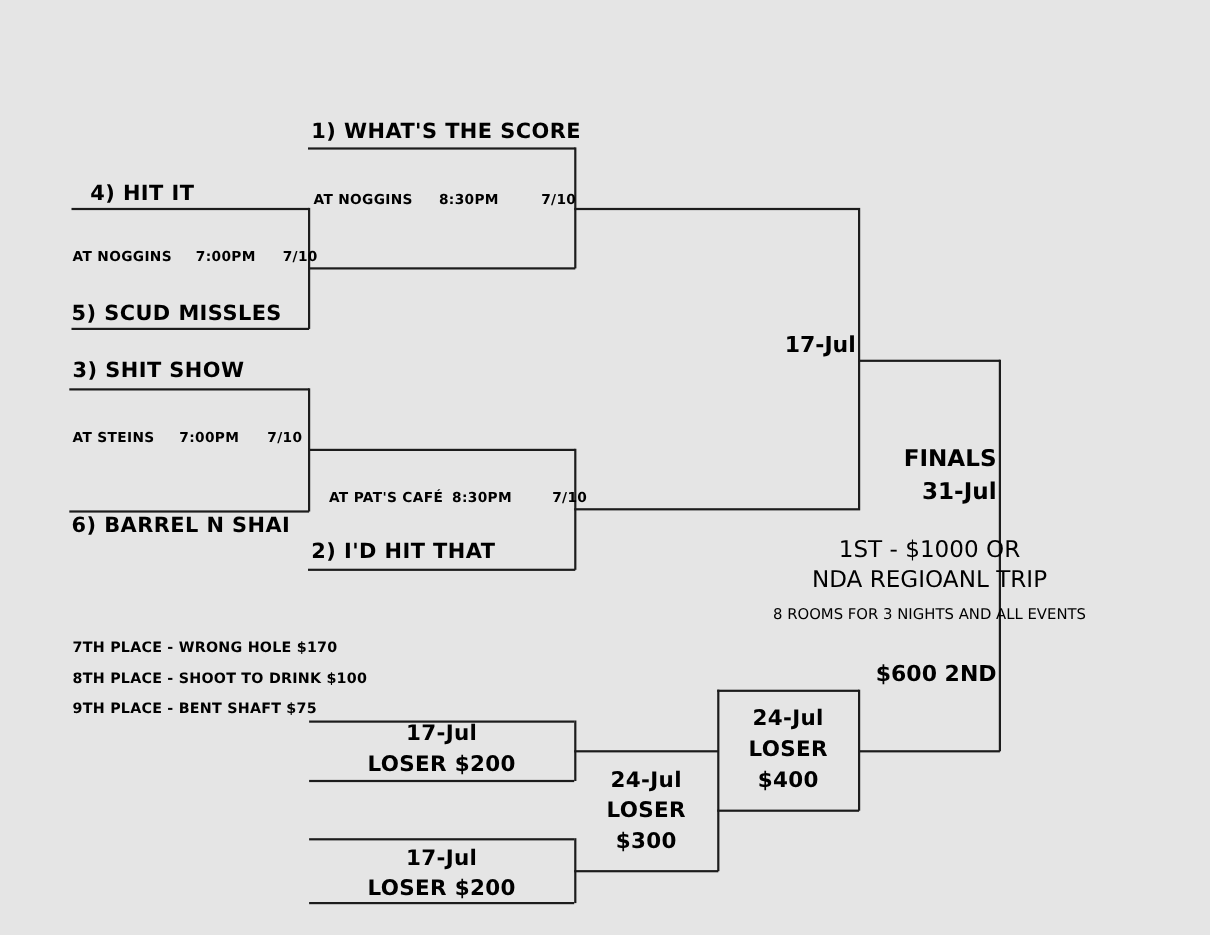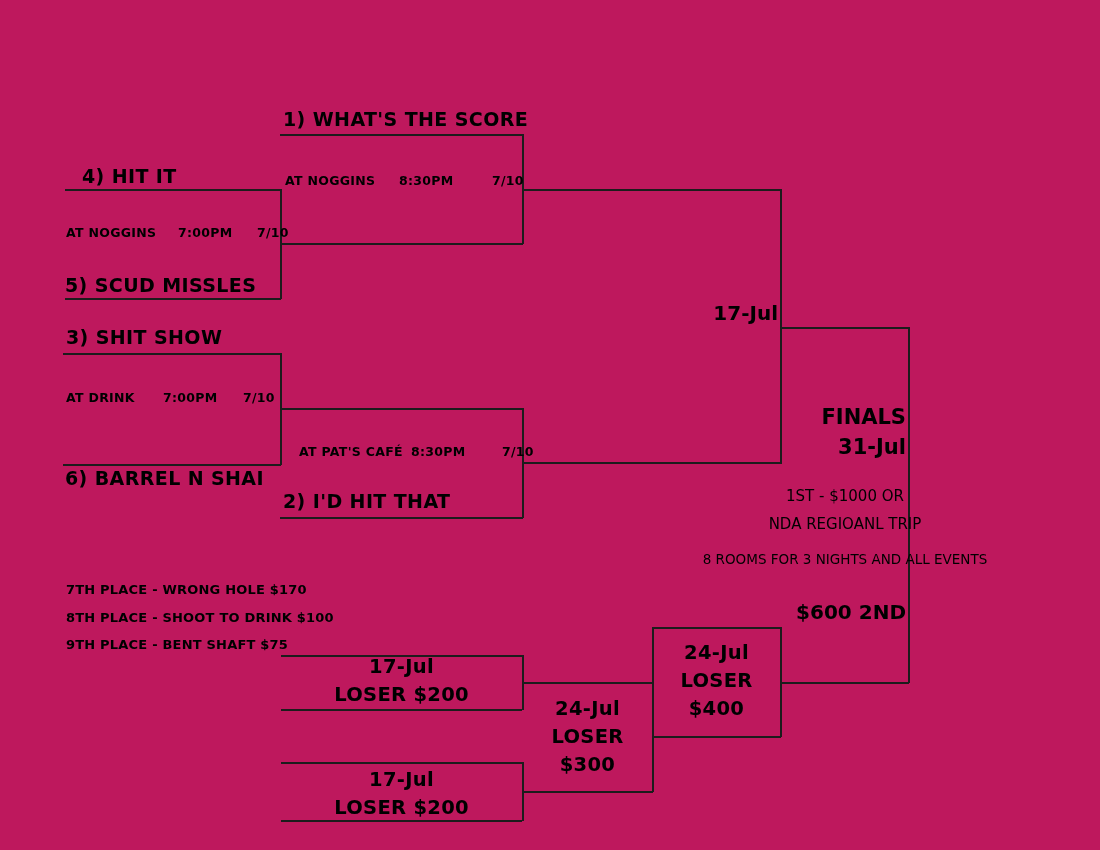--- a/index.html
+++ b/index.html
@@ -1,28 +1,28 @@
 <!DOCTYPE html>
 <html><head>
 <meta charset="utf-8">
 <style>
   html,body{margin:0;padding:0;background:#fff;}
   #canvas{
-    position:relative;width:1100px;height:850px;background:#be185d;
+    position:relative;width:1100px;height:850px;background:#e5e5e5;
     font-family:"DejaVu Sans","Liberation Sans",sans-serif;color:#000;
     overflow:hidden;
   }
   .ln{position:absolute;background:#1c1c1c;}
   .txt{position:absolute;line-height:1;white-space:nowrap;}
   .team{font-size:19px;font-weight:bold;letter-spacing:.4px;}
   .venue{font-size:12.5px;font-weight:bold;letter-spacing:.3px;}
   .place{font-size:13px;font-weight:bold;letter-spacing:.2px;}
   .big{font-size:20px;font-weight:bold;}
   .big21{font-size:21px;font-weight:bold;}
-  .prizeline{font-size:15px;font-weight:normal;text-align:center;}
+  .prizeline{font-size:21px;font-weight:normal;text-align:center;}
   .note{font-size:13.5px;font-weight:normal;text-align:center;}
   .ralign{text-align:right;}
   .lbox{position:absolute;display:flex;flex-direction:column;align-items:center;justify-content:center;text-align:center;}
   .lbox .d,.lbox .p{line-height:28px;font-weight:bold;font-size:19.5px;letter-spacing:.3px;}
   .clip{overflow:hidden;margin-top:28px;}
 </style>
 </head>
 <body>
 
 <div id="canvas">
@@ -75,21 +75,21 @@
   <div class="txt team" style="left:65px;top:167px;margin-left:17px;">4) HIT IT</div>
 
   <div class="txt venue" style="left:66px;top:227px;">AT NOGGINS</div>
   <div class="txt venue" style="left:178px;top:227px;">7:00PM</div>
   <div class="txt venue" style="left:257px;top:227px;">7/10</div>
 
   <div class="txt team" style="left:65px;top:276px;">5) SCUD MISSLES</div>
 
   <div class="txt team" style="left:66px;top:328px;">3) SHIT SHOW</div>
 
-  <div class="txt venue" style="left:66px;top:392px;">AT DRINK</div>
+  <div class="txt venue" style="left:66px;top:392px;">AT STEINS</div>
   <div class="txt venue" style="left:163px;top:392px;">7:00PM</div>
   <div class="txt venue" style="left:243px;top:392px;">7/10</div>
 
   <div class="txt team clip" style="left:65px;top:441px;width:217px;">6) BARREL N SHAI</div>
 
   <div class="txt venue" style="left:283px;top:446px;margin-left:16px;">AT PAT'S CAFÉ</div>
   <div class="txt venue" style="left:411px;top:446px;">8:30PM</div>
   <div class="txt venue" style="left:502px;top:446px;">7/10</div>
 
   <div class="txt team" style="left:283px;top:492px;">2) I'D HIT THAT</div>

